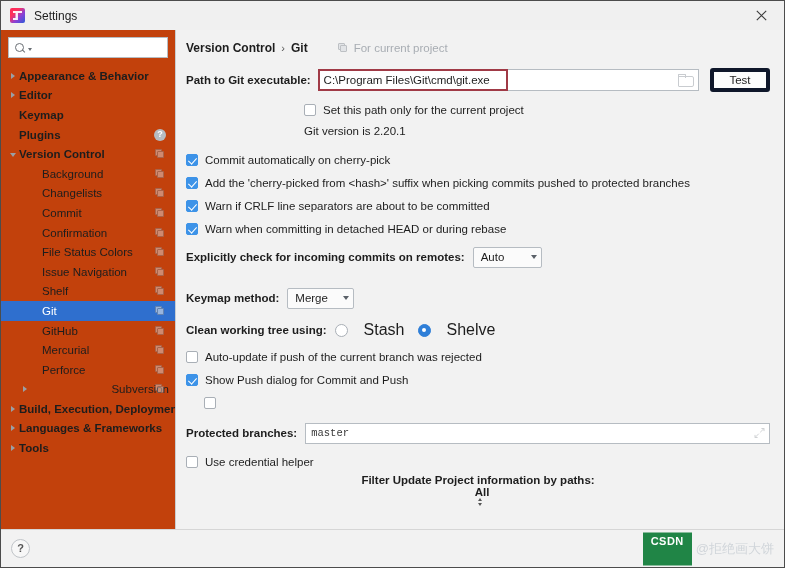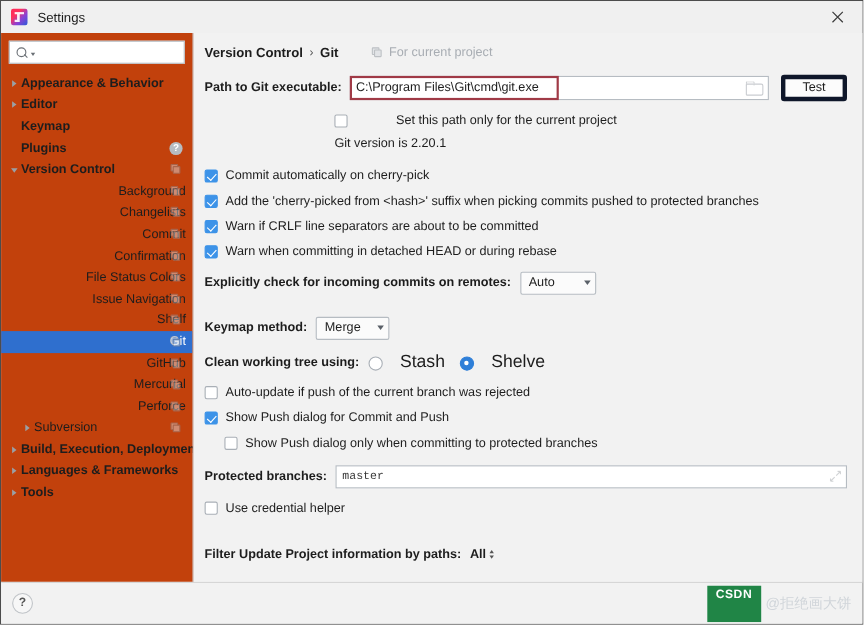--- a/index.html
+++ b/index.html
@@ -177,22 +177,22 @@
     border-top: 4.5px solid #9aa0a6;
     border-left: 3.5px solid transparent;
     border-right: 3.5px solid transparent;
   }
   .tree-label {
     font-size: 11.5px;
     color: #1d1d1d;
   }
   .tree-row.bold .tree-label { font-weight: bold; }
   .tree-row.lvl0 { padding-left: 7px; }
-  .tree-row.lvl1 { padding-left: 46px; justify-content: space-between; }
-  .tree-row.lvl1b { padding-left: 19px; }
+  .tree-row.lvl1 { padding-left: 30px; }
+  .tree-row.lvl1b { padding-left: 19px; justify-content: space-between; }
   .cfg-icon {
     position: absolute;
     right: 10px;
     top: 50%;
     transform: translateY(-50%);
     width: 10px; height: 10px;
     opacity: .45;
   }
   .cfg-icon .sq {
     position: absolute;
@@ -363,21 +363,21 @@
     align-items: center;
     height: 23px;
   }
   .cb-row .cb-label {
     margin-left: 7px;
     font-size: 11.5px;
     color: #1d1d1d;
     white-space: nowrap;
   }
 
-  .indent-path { padding-left: 118px; gap: 37px; }
+  .indent-path { padding-left: 118px; }
   .gitver {
     padding-left: 118px;
     font-size: 11.5px;
     color: #1d1d1d;
     height: 20px;
     display: flex; align-items: center;
     margin-bottom: 7px;
   }
 
   .spacer-6 { height: 6px; }
@@ -462,21 +462,22 @@
     transform: translateY(-50%);
     width: 11px; height: 11px;
     opacity: .35;
   }
   .expand-icon svg { display: block; }
 
   .filter-row {
     height: 24px;
     display: flex;
     align-items: center;
-    margin-top: 19px;
+    margin-top: 1px;
+    flex-direction: column;
   }
   .filter-val {
     margin-left: 8px;
     font-size: 11.5px;
     font-weight: bold;
     color: #1d1d1d;
   }
   .spin {
     margin-left: 3px;
     display: flex;
@@ -785,21 +786,20 @@
         <span class="cb-label">Auto-update if push of the current branch was rejected</span>
       </div>
 
       <div class="cb-row">
         <span class="cb checked"></span>
         <span class="cb-label">Show Push dialog for Commit and Push</span>
       </div>
 
       <div class="cb-row sub-indent">
         <span class="cb"></span>
-        <span class="cb-label">Show Push dialog only when committing to protected branches</span>
       </div>
 
       <div class="pb-row">
         <span class="lbl pb-label">Protected branches:</span>
         <div class="pb-field">
           <span class="pb-value">master</span>
           <span class="expand-icon">
             <svg width="11" height="11" viewBox="0 0 11 11" aria-hidden="true">
               <path d="M10 1 L6.2 4.8 M10 1 L10 3.6 M10 1 L7.4 1" stroke="#7a8086" stroke-width="1" fill="none"></path>
               <path d="M1 10 L4.8 6.2 M1 10 L1 7.4 M1 10 L3.6 10" stroke="#7a8086" stroke-width="1" fill="none"></path>

